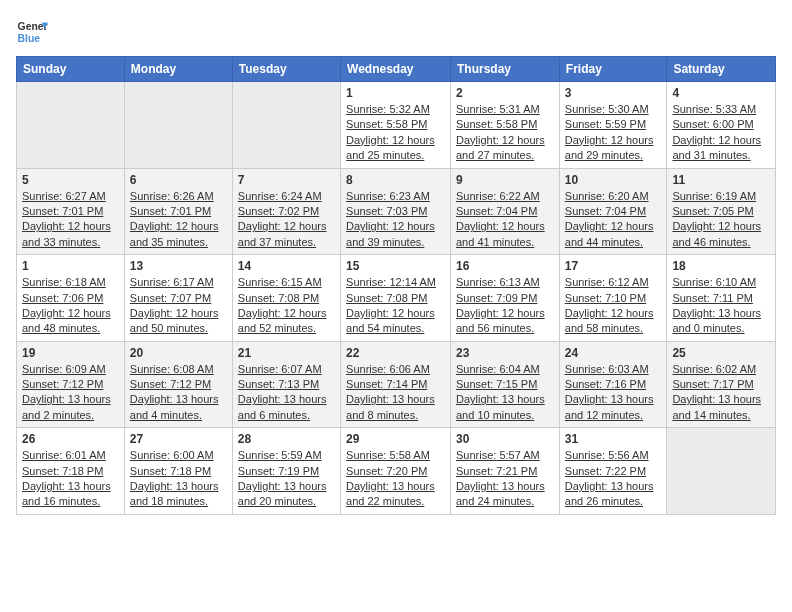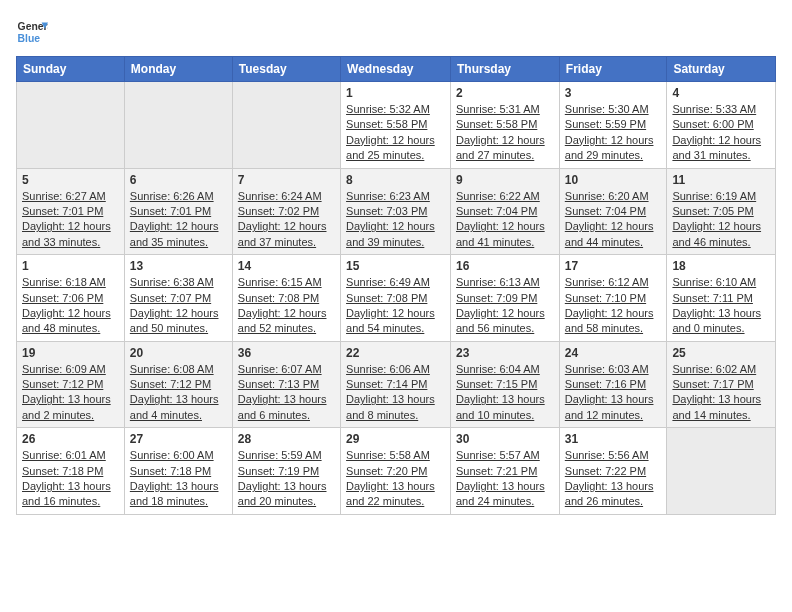--- a/index.html
+++ b/index.html
@@ -194,35 +194,35 @@
       <tr>
         <td>
           <div class="day-num">1</div>
           <div class="day-info">Sunrise: 6:18 AM
 Sunset: 7:06 PM
 Daylight: 12 hours
 and 48 minutes.</div>
         </td>
         <td>
           <div class="day-num">13</div>
-          <div class="day-info">Sunrise: 6:38 AM
+          <div class="day-info">Sunrise: 6:17 AM
 Sunset: 7:07 PM
 Daylight: 12 hours
 and 50 minutes.</div>
         </td>
         <td>
           <div class="day-num">14</div>
           <div class="day-info">Sunrise: 6:15 AM
 Sunset: 7:08 PM
 Daylight: 12 hours
 and 52 minutes.</div>
         </td>
         <td>
           <div class="day-num">15</div>
-          <div class="day-info">Sunrise: 6:49 AM
+          <div class="day-info">Sunrise: 12:14 AM
 Sunset: 7:08 PM
 Daylight: 12 hours
 and 54 minutes.</div>
         </td>
         <td>
           <div class="day-num">16</div>
           <div class="day-info">Sunrise: 6:13 AM
 Sunset: 7:09 PM
 Daylight: 12 hours
 and 56 minutes.</div>
@@ -251,21 +251,21 @@
 and 2 minutes.</div>
         </td>
         <td>
           <div class="day-num">20</div>
           <div class="day-info">Sunrise: 6:08 AM
 Sunset: 7:12 PM
 Daylight: 13 hours
 and 4 minutes.</div>
         </td>
         <td>
-          <div class="day-num">36</div>
+          <div class="day-num">21</div>
           <div class="day-info">Sunrise: 6:07 AM
 Sunset: 7:13 PM
 Daylight: 13 hours
 and 6 minutes.</div>
         </td>
         <td>
           <div class="day-num">22</div>
           <div class="day-info">Sunrise: 6:06 AM
 Sunset: 7:14 PM
 Daylight: 13 hours

